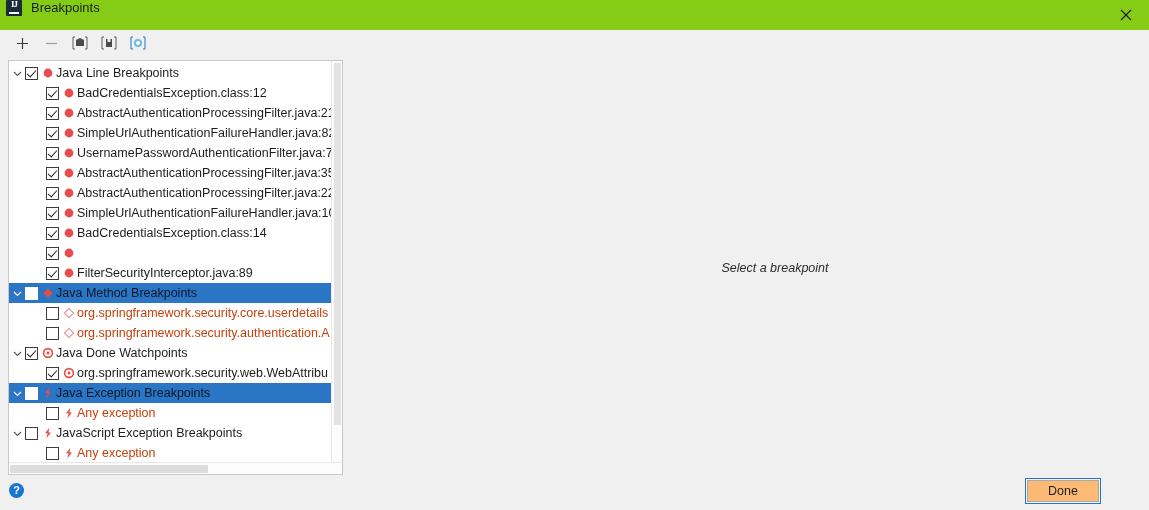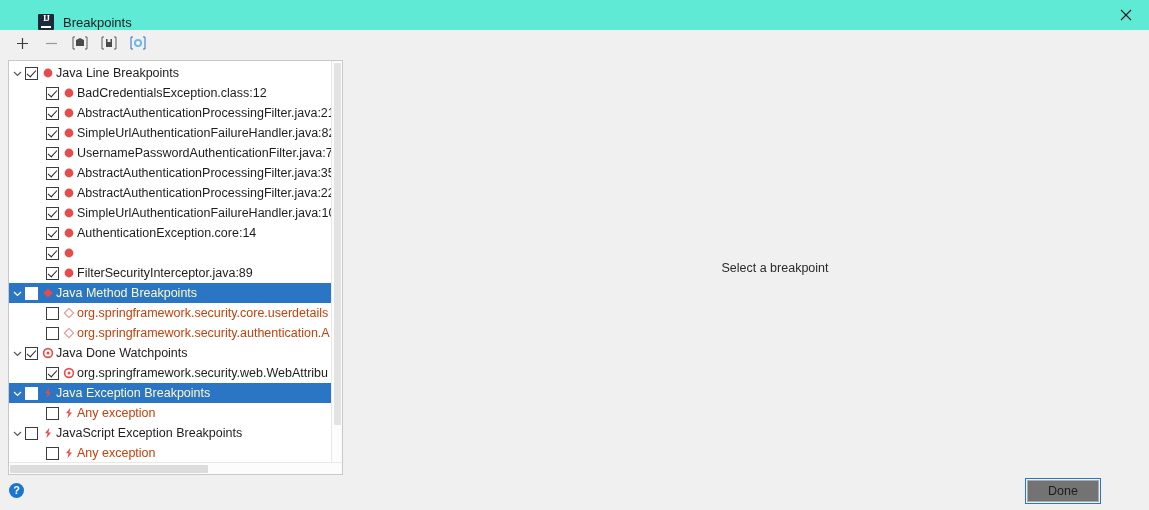--- a/index.html
+++ b/index.html
@@ -14,24 +14,23 @@
     font-size: 12px;
     color: #1d1d1d;
     overflow: hidden;
     position: relative;
   }
 
   
   .titlebar {
     height: 30px;
     display: flex;
-    align-items: flex-end;
-    background: #5eead4;
+    align-items: flex-start;
+    background: #84cc16;
     position: relative;
-    padding-left: 32px;
   }
   .app-icon {
     width: 16px;
     height: 16px;
     margin-left: 6px;
     margin-right: 9px;
     background: #1b2a3a;
     border-radius: 1px;
     position: relative;
     flex: none;
@@ -120,21 +119,21 @@
 
   .row {
     height: 20px;
     display: flex;
     align-items: center;
     white-space: nowrap;
     position: relative;
     cursor: default;
   }
   .row.selected { background: #2a75c4; }
-  .row.selected .row-label { color: #fef9c3; }
+  .row.selected .row-label { color: #0f172a; }
 
   .twisty {
     width: 16px;
     min-width: 16px;
     height: 20px;
     display: flex;
     align-items: center;
     justify-content: center;
     cursor: pointer;
   }
@@ -231,20 +230,21 @@
     right: 0;
     height: 415px;
     display: flex;
     align-items: center;
     justify-content: center;
   }
   .detail-text {
     font-size: 12.5px;
     color: #2b2b2b;
     margin-left: 58px;
+    font-style: italic;
   }
 
   
   .footer {
     position: absolute;
     left: 0;
     bottom: 0;
     width: 1149px;
     height: 35px;
   }
@@ -267,21 +267,21 @@
     font-weight: bold;
     color: #ffffff;
     line-height: 16px;
   }
   .done-btn {
     position: absolute;
     right: 50px;
     top: 5px;
     width: 72px;
     height: 22px;
-    background: #737373;
+    background: #fdba74;
     border: 1px solid #a9a9a9;
     outline: 1px solid #2a75c4;
     outline-offset: 1px;
     display: flex;
     align-items: center;
     justify-content: center;
     font-size: 12.5px;
     color: #1d1d1d;
     cursor: pointer;
     box-sizing: border-box;
@@ -439,21 +439,21 @@
             <span class="row-label">SimpleUrlAuthenticationFailureHandler.java:10</span>
           </div>
           <div class="row">
             <span class="indent-child"></span>
             <span class="cbx checked"></span>
             <span class="gicon">
               <svg width="12" height="12" viewBox="0 0 12 12">
                 <circle cx="6" cy="6" r="4.4" fill="#e74c4c"></circle>
               </svg>
             </span>
-            <span class="row-label">AuthenticationException.core:14</span>
+            <span class="row-label">BadCredentialsException.class:14</span>
           </div>
           <div class="row">
             <span class="indent-child"></span>
             <span class="cbx checked"></span>
             <span class="gicon">
               <svg width="12" height="12" viewBox="0 0 12 12">
                 <circle cx="6" cy="6" r="4.4" fill="#e74c4c"></circle>
               </svg>
             </span>
           </div>

